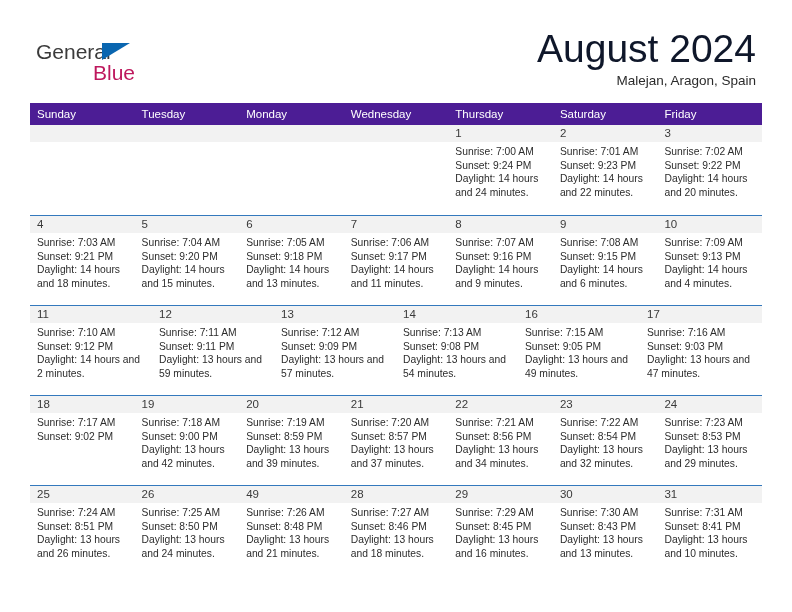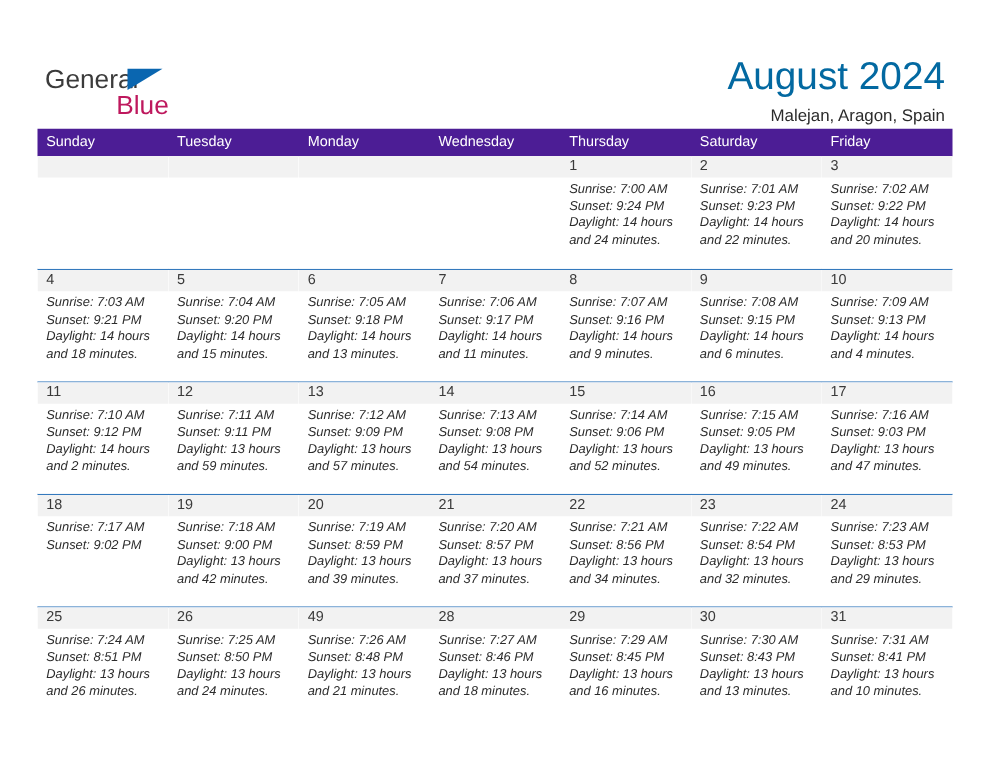--- a/index.html
+++ b/index.html
@@ -12,21 +12,21 @@
   #page {
     position: relative;
     width: 792px; height: 612px;
     background: #ffffff;
     overflow: hidden;
   }
 
   
   .header {
     position: absolute;
-    left: 0; top: 16px;
+    left: 0; top: 4px;
     width: 792px; height: 100px;
   }
   .logo {
     position: absolute;
     left: 36px; top: 36px;
     width: 200px; height: 48px;
   }
   .logo-general {
     position: absolute;
     left: 0; top: 0;
@@ -51,22 +51,22 @@
     line-height: 24px;
     white-space: nowrap;
     margin-left: 26px;
   }
   .title-block {
     position: absolute;
     right: 36px; top: 28px;
     text-align: right;
   }
   .cal-title {
-    font-size: 31px;
-    color: #0369a1;
+    font-size: 39px;
+    color: #0f172a;
     line-height: 34px;
     font-weight: normal;
     white-space: nowrap;
   }
   .cal-subtitle {
     font-size: 13.5px;
     color: #2b2b2b;
     line-height: 20px;
     margin-top: 5px;
     white-space: nowrap;
@@ -112,21 +112,20 @@
     font-size: 11.5px;
     line-height: 17px;
     color: #3a3a3a;
   }
   .cell.empty .daynum-band { color: transparent; }
   .cell .info {
     padding: 3px 6px 0 7px;
     font-size: 10.3px;
     line-height: 13.6px;
     color: #2c2c2c;
-    font-style: italic;
   }
   .info-line { white-space: nowrap; }
   .info-line.wrap { white-space: normal; }
 </style>
 </head>
 <body>
 
 <div id="page">
 
   <div class="header">
@@ -275,28 +274,20 @@
           </div>
           <div class="cell">
             <div class="daynum-band">14</div>
             <div class="info">
               <div class="info-line">Sunrise: 7:13 AM</div>
               <div class="info-line">Sunset: 9:08 PM</div>
               <div class="info-line wrap">Daylight: 13 hours and 54 minutes.</div>
             </div>
           </div>
           <div class="cell">
-            <div class="daynum-band">15</div>
-            <div class="info">
-              <div class="info-line">Sunrise: 7:14 AM</div>
-              <div class="info-line">Sunset: 9:06 PM</div>
-              <div class="info-line wrap">Daylight: 13 hours and 52 minutes.</div>
-            </div>
-          </div>
-          <div class="cell">
             <div class="daynum-band">16</div>
             <div class="info">
               <div class="info-line">Sunrise: 7:15 AM</div>
               <div class="info-line">Sunset: 9:05 PM</div>
               <div class="info-line wrap">Daylight: 13 hours and 49 minutes.</div>
             </div>
           </div>
           <div class="cell">
             <div class="daynum-band">17</div>
             <div class="info">

